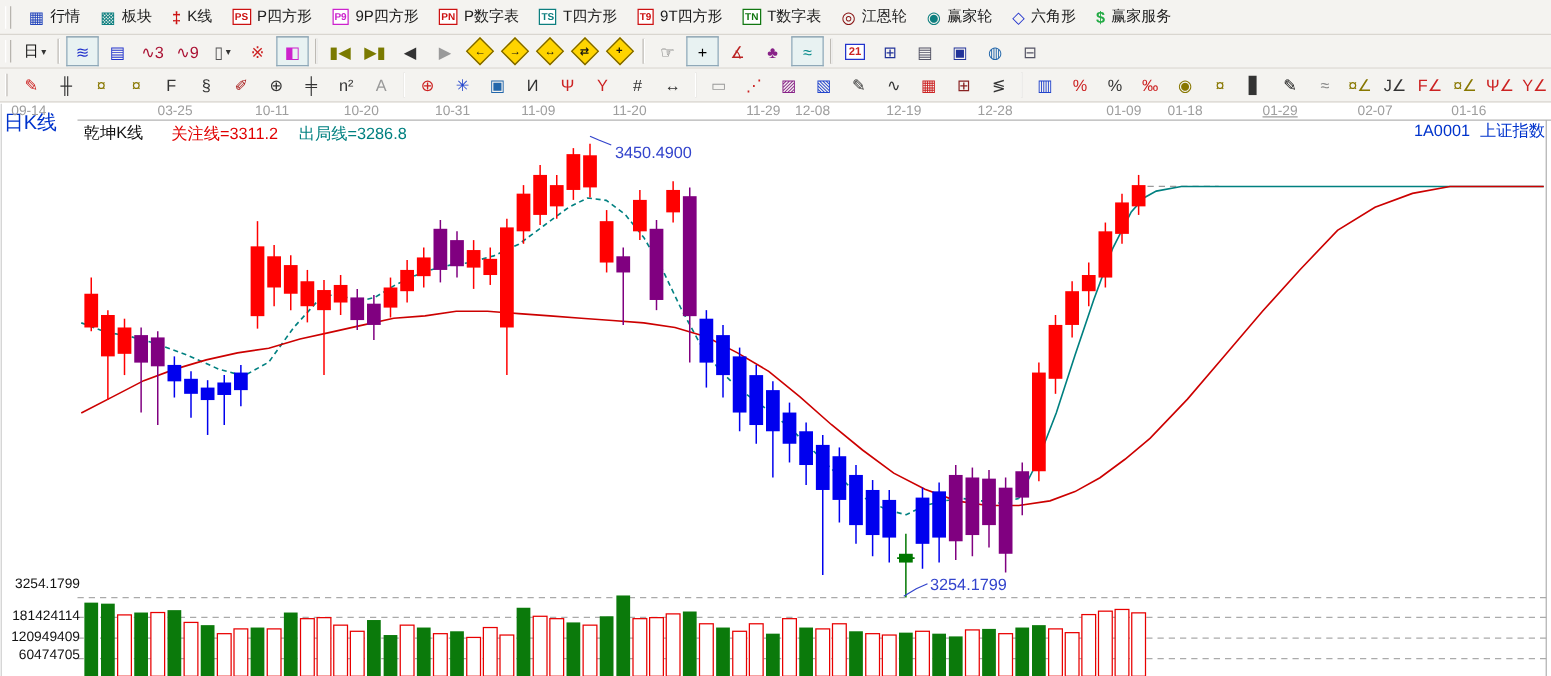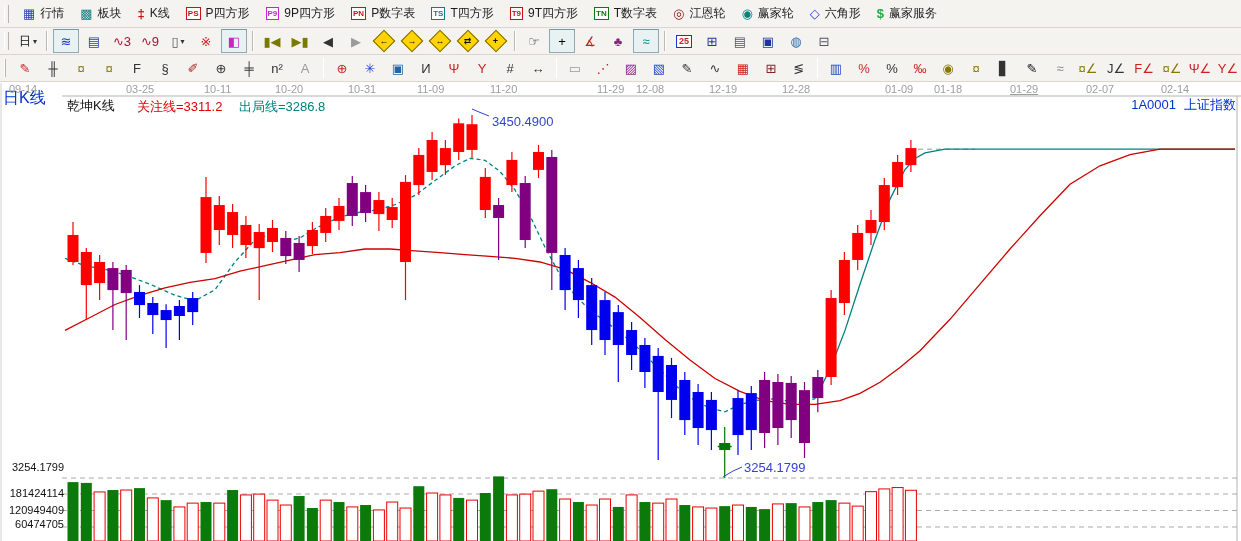--- a/index.html
+++ b/index.html
@@ -174,21 +174,21 @@
       <span style="color: rgb(187, 34, 34);">∡</span>
     </div>
     <div class="tb-btn">
       <span style="color: rgb(136, 34, 136);">♣</span>
     </div>
     <div class="tb-btn pressed">
       <span style="color: rgb(0, 136, 136);">≈</span>
     </div>
     <span class="tb-sep"></span>
     <div class="tb-btn">
-      <span class="badge-box" style="color: rgb(204, 34, 34); border-color: rgb(34, 51, 204);">25</span>
+      <span class="badge-box" style="color: rgb(204, 34, 34); border-color: rgb(34, 51, 204);">21</span>
     </div>
     <div class="tb-btn">
       <span style="color: rgb(34, 51, 153);">⊞</span>
     </div>
     <div class="tb-btn">
       <span style="color: rgb(85, 85, 102);">▤</span>
     </div>
     <div class="tb-btn">
       <span style="color: rgb(34, 51, 153);">▣</span>
     </div>
@@ -556,21 +556,21 @@
     <span class="date-tick" style="left: 417px;">11-09</span>
     <span class="date-tick" style="left: 490px;">11-20</span>
     <span class="date-tick" style="left: 597px;">11-29</span>
     <span class="date-tick" style="left: 636px;">12-08</span>
     <span class="date-tick" style="left: 709px;">12-19</span>
     <span class="date-tick" style="left: 782px;">12-28</span>
     <span class="date-tick" style="left: 860px; padding-left: 25px;">01-09</span>
     <span class="date-tick" style="left: 934px;">01-18</span>
     <span class="date-tick" style="left: 1010px; text-decoration: underline;">01-29</span>
     <span class="date-tick" style="left: 1086px;">02-07</span>
-    <span class="date-tick" style="left: 1161px;">02-14</span>
+    <span class="date-tick" style="left: 1161px;">01-16</span>
   </div>
 <div class="abs" id="lbl-model">乾坤K线</div>
 <div class="abs" id="lbl-watch">关注线=3311.2</div>
 <div class="abs" id="lbl-exit">出局线=3286.8</div>
 <div class="abs" id="lbl-symbol"><span>1A0001</span><span>上证指数</span></div>
 <div class="abs" id="lbl-price-low">3254.1799</div>
 <div id="vol-labels">
     <span class="vol-lbl" style="top: 487px;">181424114</span>
     <span class="vol-lbl" style="top: 504px;">120949409</span>
     <span class="vol-lbl" style="top: 518px;">60474705</span>

